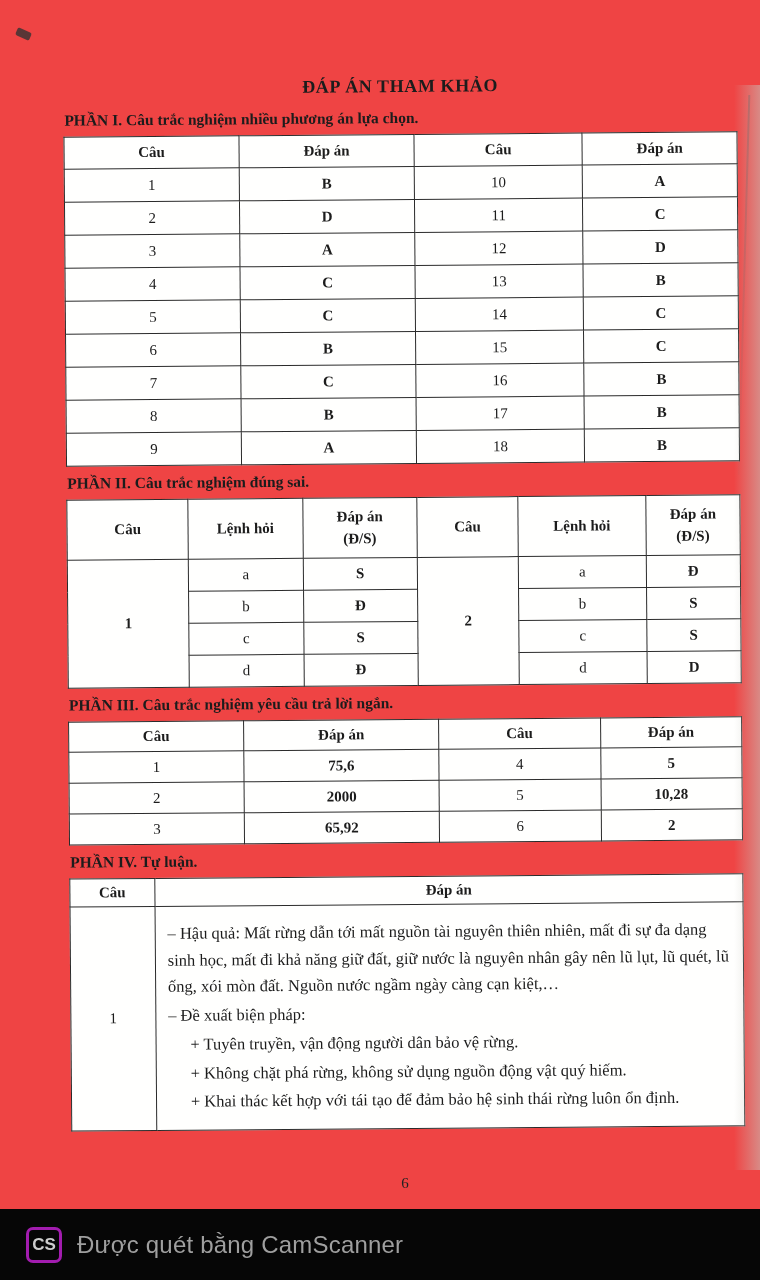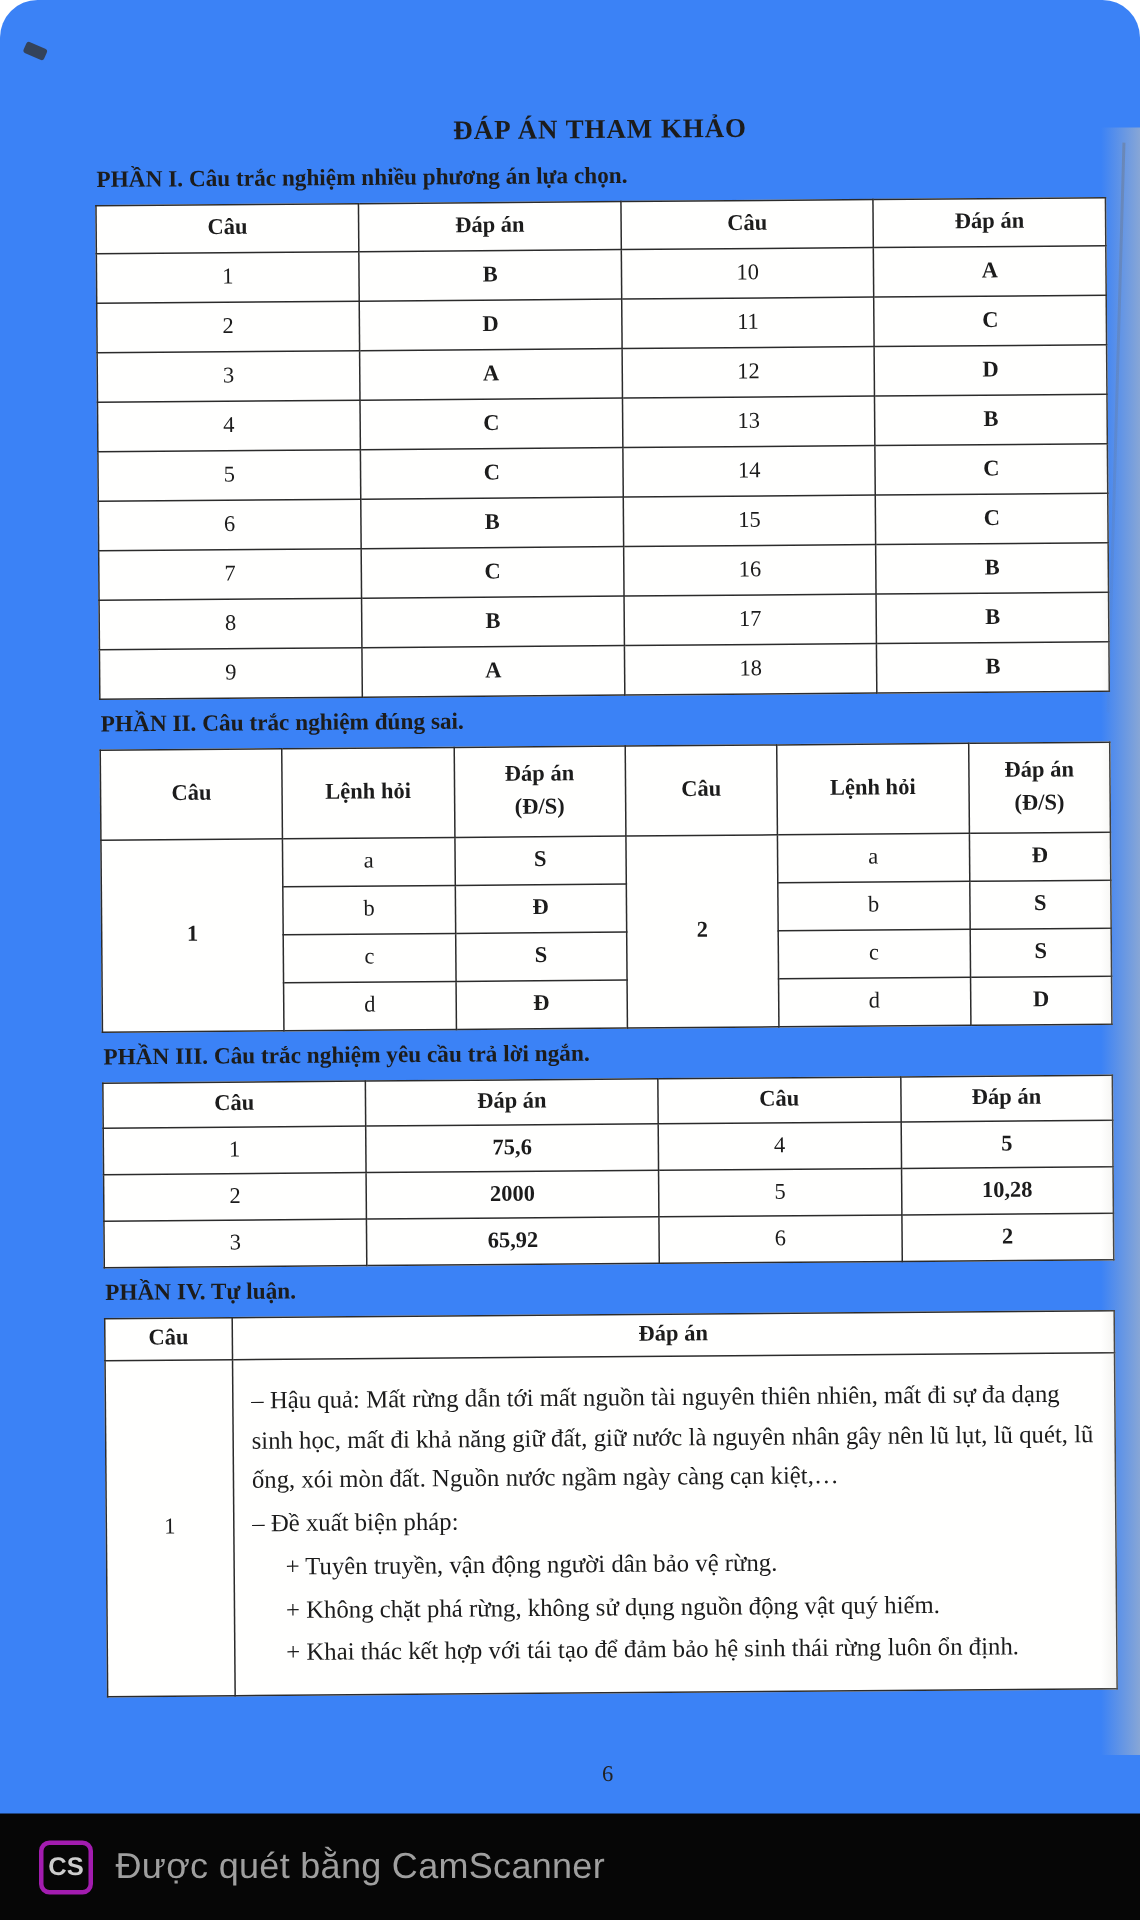--- a/index.html
+++ b/index.html
@@ -6,22 +6,21 @@
   html,body { width:760px; height:1280px; }
   body {
     background:#ffffff;
     font-family:"Liberation Serif", serif;
     color:#1c1c1c;
     position:relative;
     overflow:hidden;
   }
   .page {
     position:absolute; inset:0;
-    background:#3b82f6;
-    border-radius:25px;
+    background:#ef4444;
   }
   .content {
     position:absolute; left:63px; top:76px; width:674px;
     transform:rotate(-0.45deg);
     transform-origin:50% 0;
   }
   .title {
     text-align:center; font-weight:bold; font-size:18px;
     letter-spacing:0.6px; margin-bottom:12px;
   }

